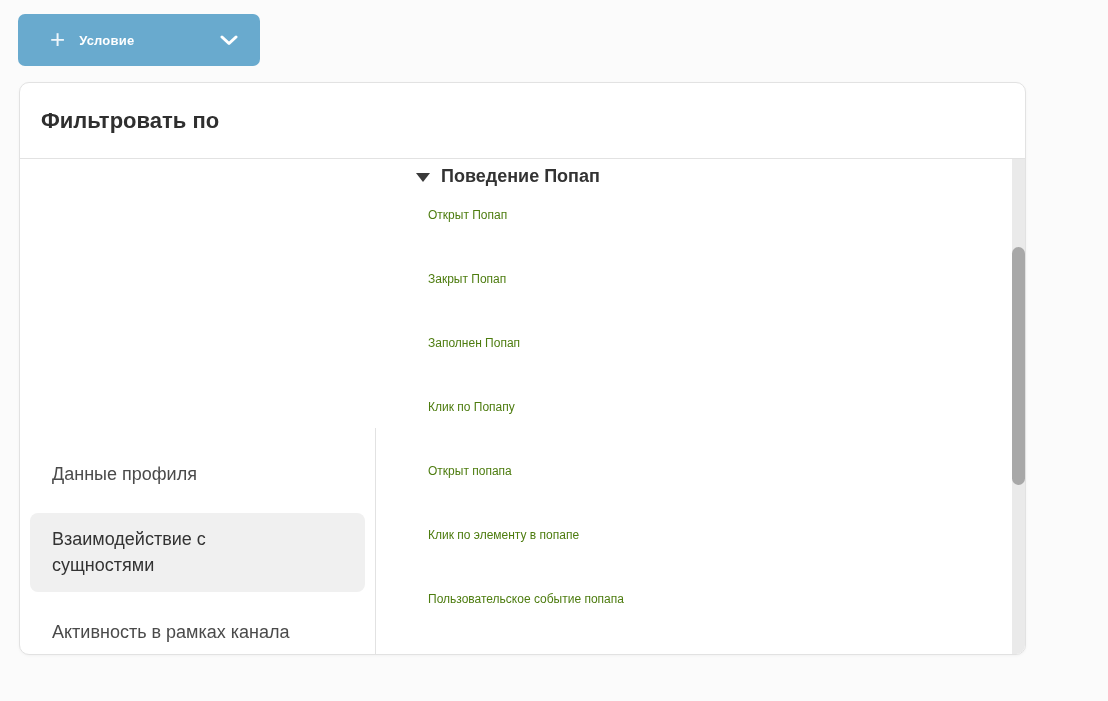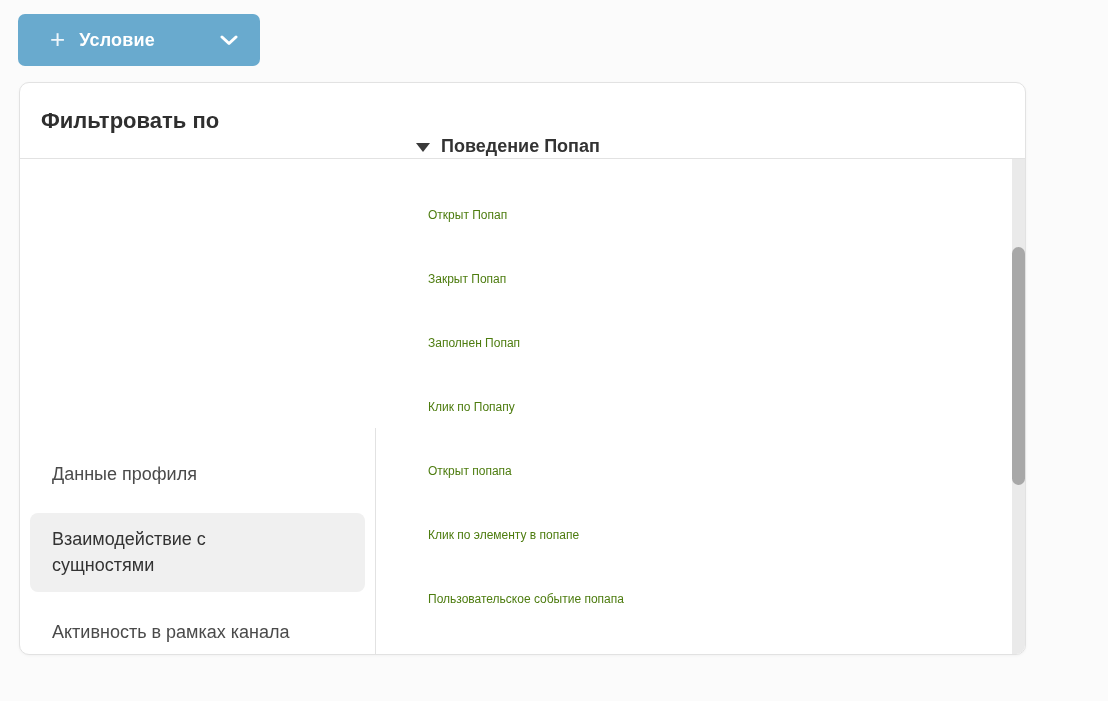--- a/index.html
+++ b/index.html
@@ -28,21 +28,21 @@
   }
   .condition-btn .plus {
     font-size: 26px;
     font-weight: 300;
     line-height: 1;
     color: #eef6fb;
     margin-right: 14px;
     margin-top: -3px;
   }
   .condition-btn .btn-label {
-    font-size: 18px;
+    font-size: 13px;
     font-weight: bold;
     letter-spacing: 0.2px;
   }
   .condition-btn .chevron {
     margin-left: auto;
     display: flex;
     align-items: center;
   }
 
   
@@ -110,21 +110,21 @@
   
   .events {
     flex: 1;
     padding: 30px 24px 0 32px;
     min-width: 0;
   }
   .group-header {
     display: flex;
     align-items: center;
     cursor: pointer;
-    margin-bottom: 51px;
+    margin-bottom: 21px;
   }
   .caret-down {
     width: 0; height: 0;
     border-left: 7px solid transparent;
     border-right: 7px solid transparent;
     border-top: 9px solid #3a3a3a;
     margin-right: 11px;
     margin-left: 8px;
     margin-top: 2px;
   }

